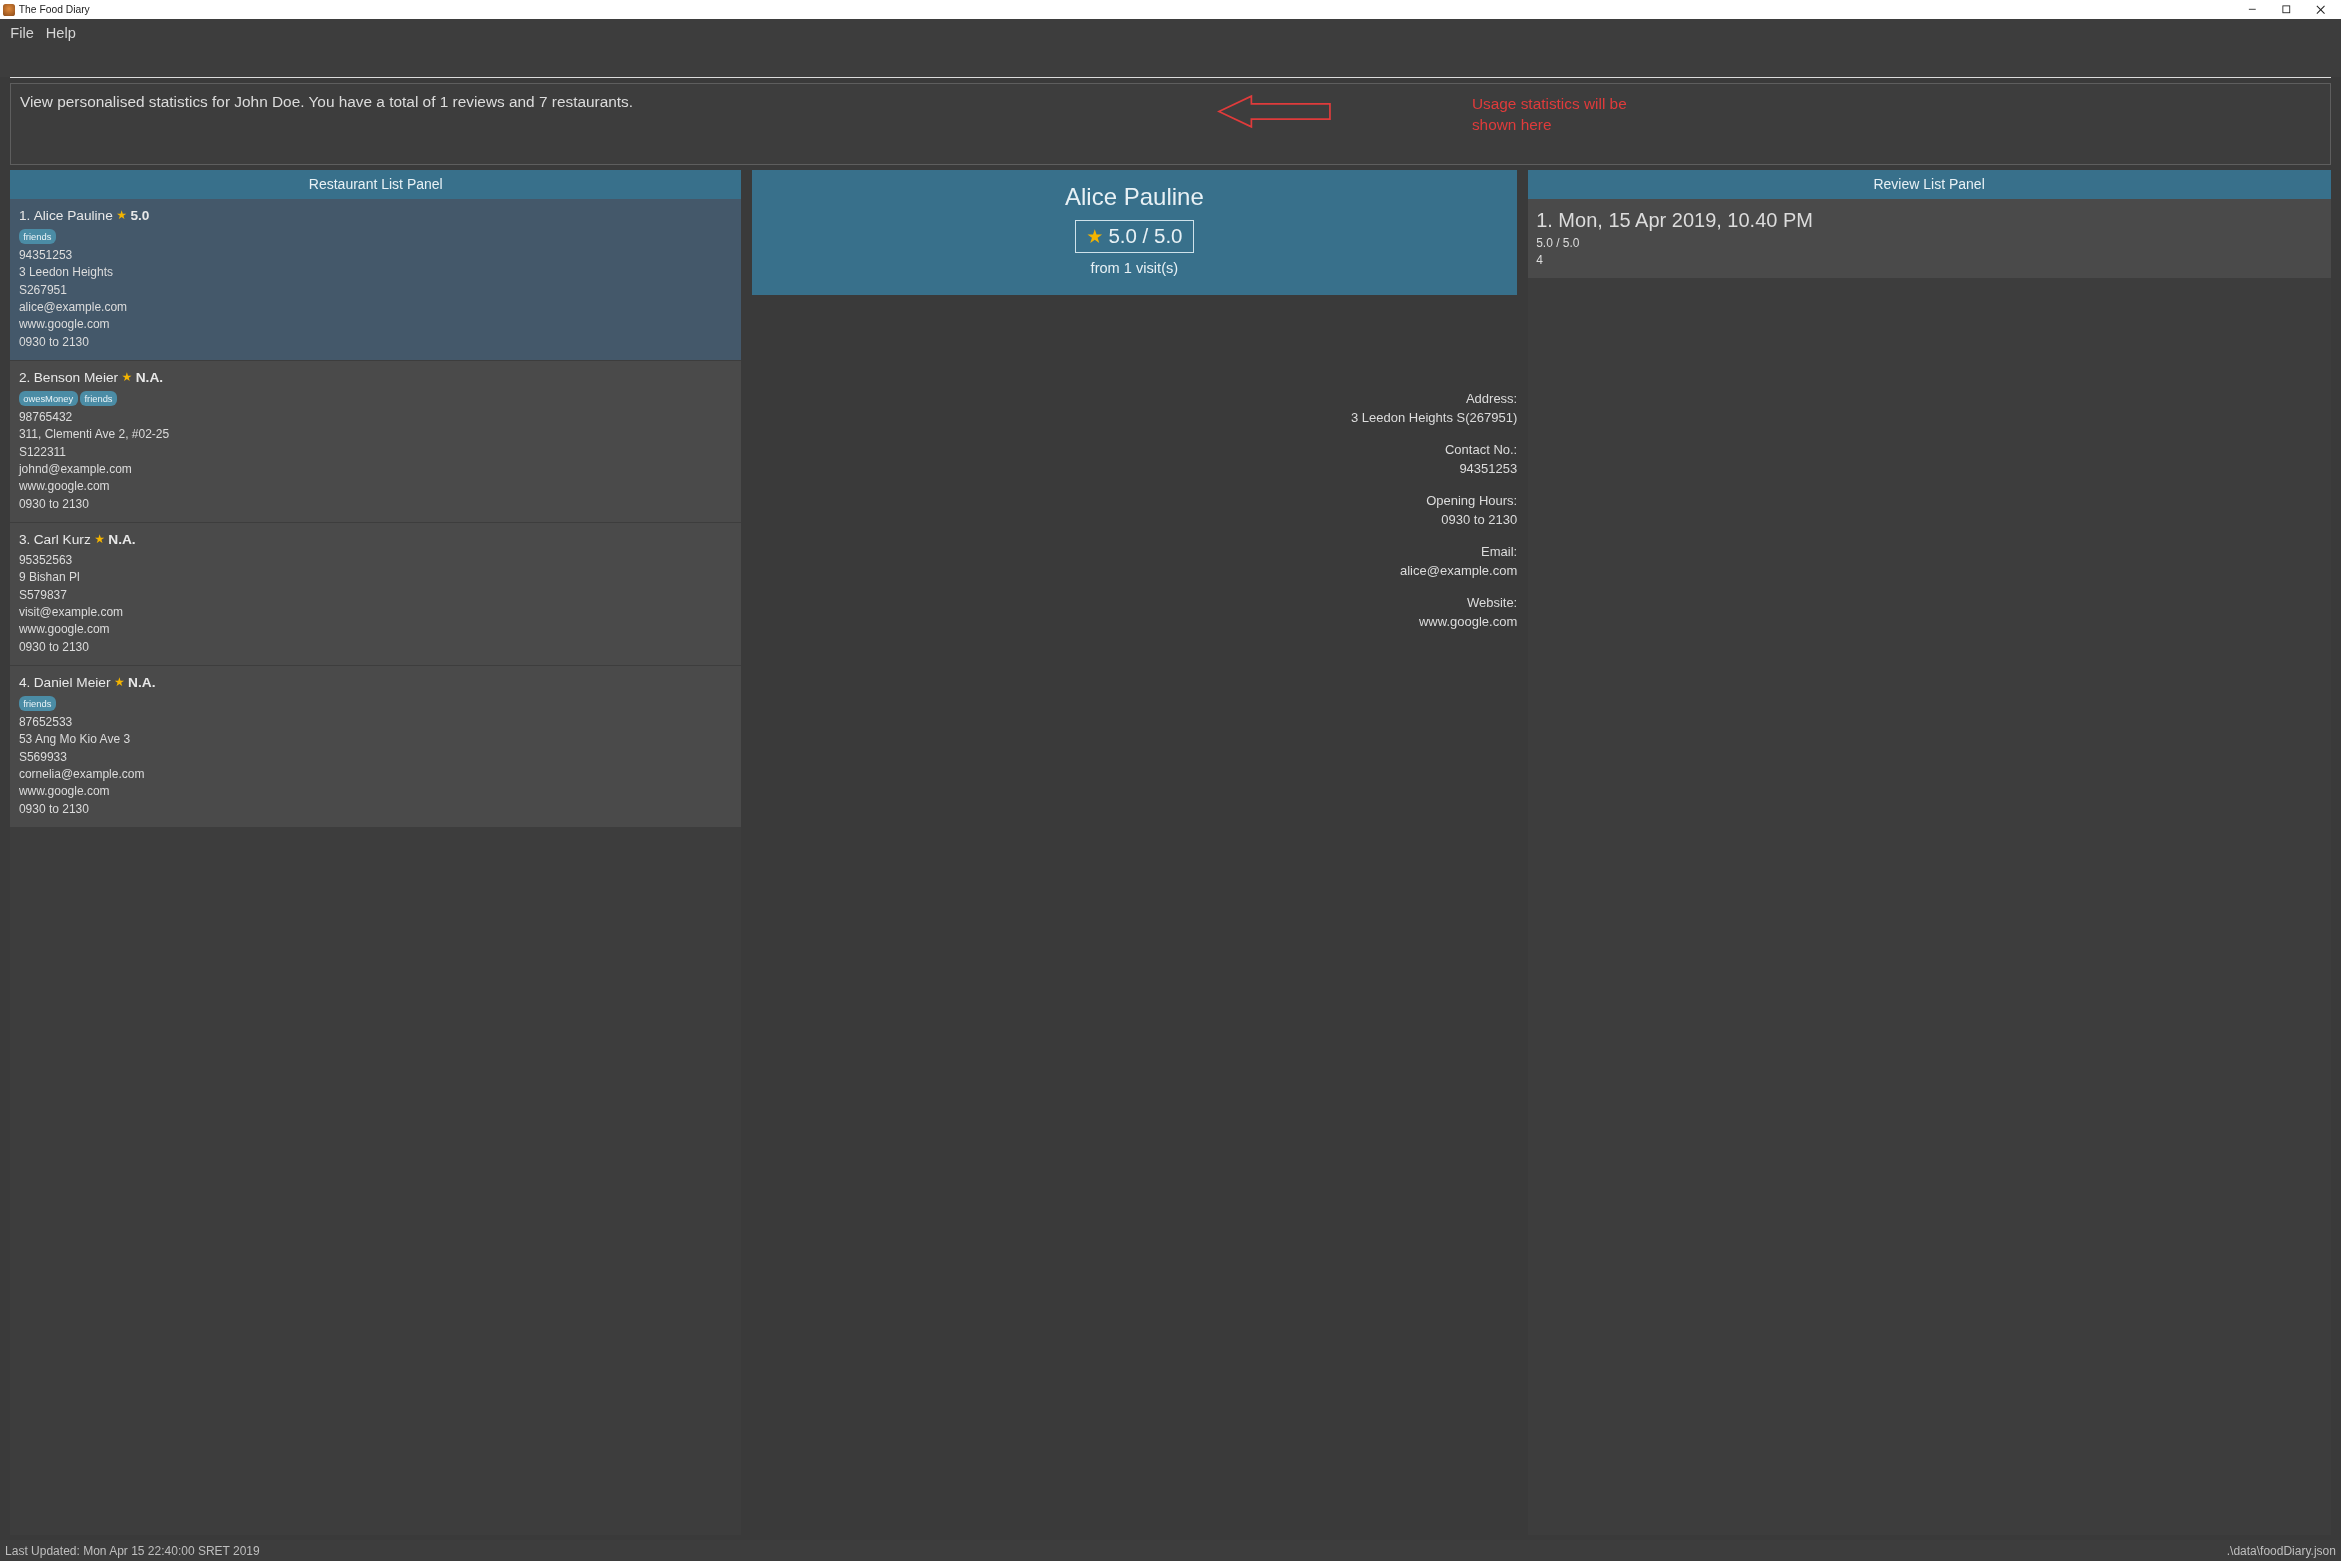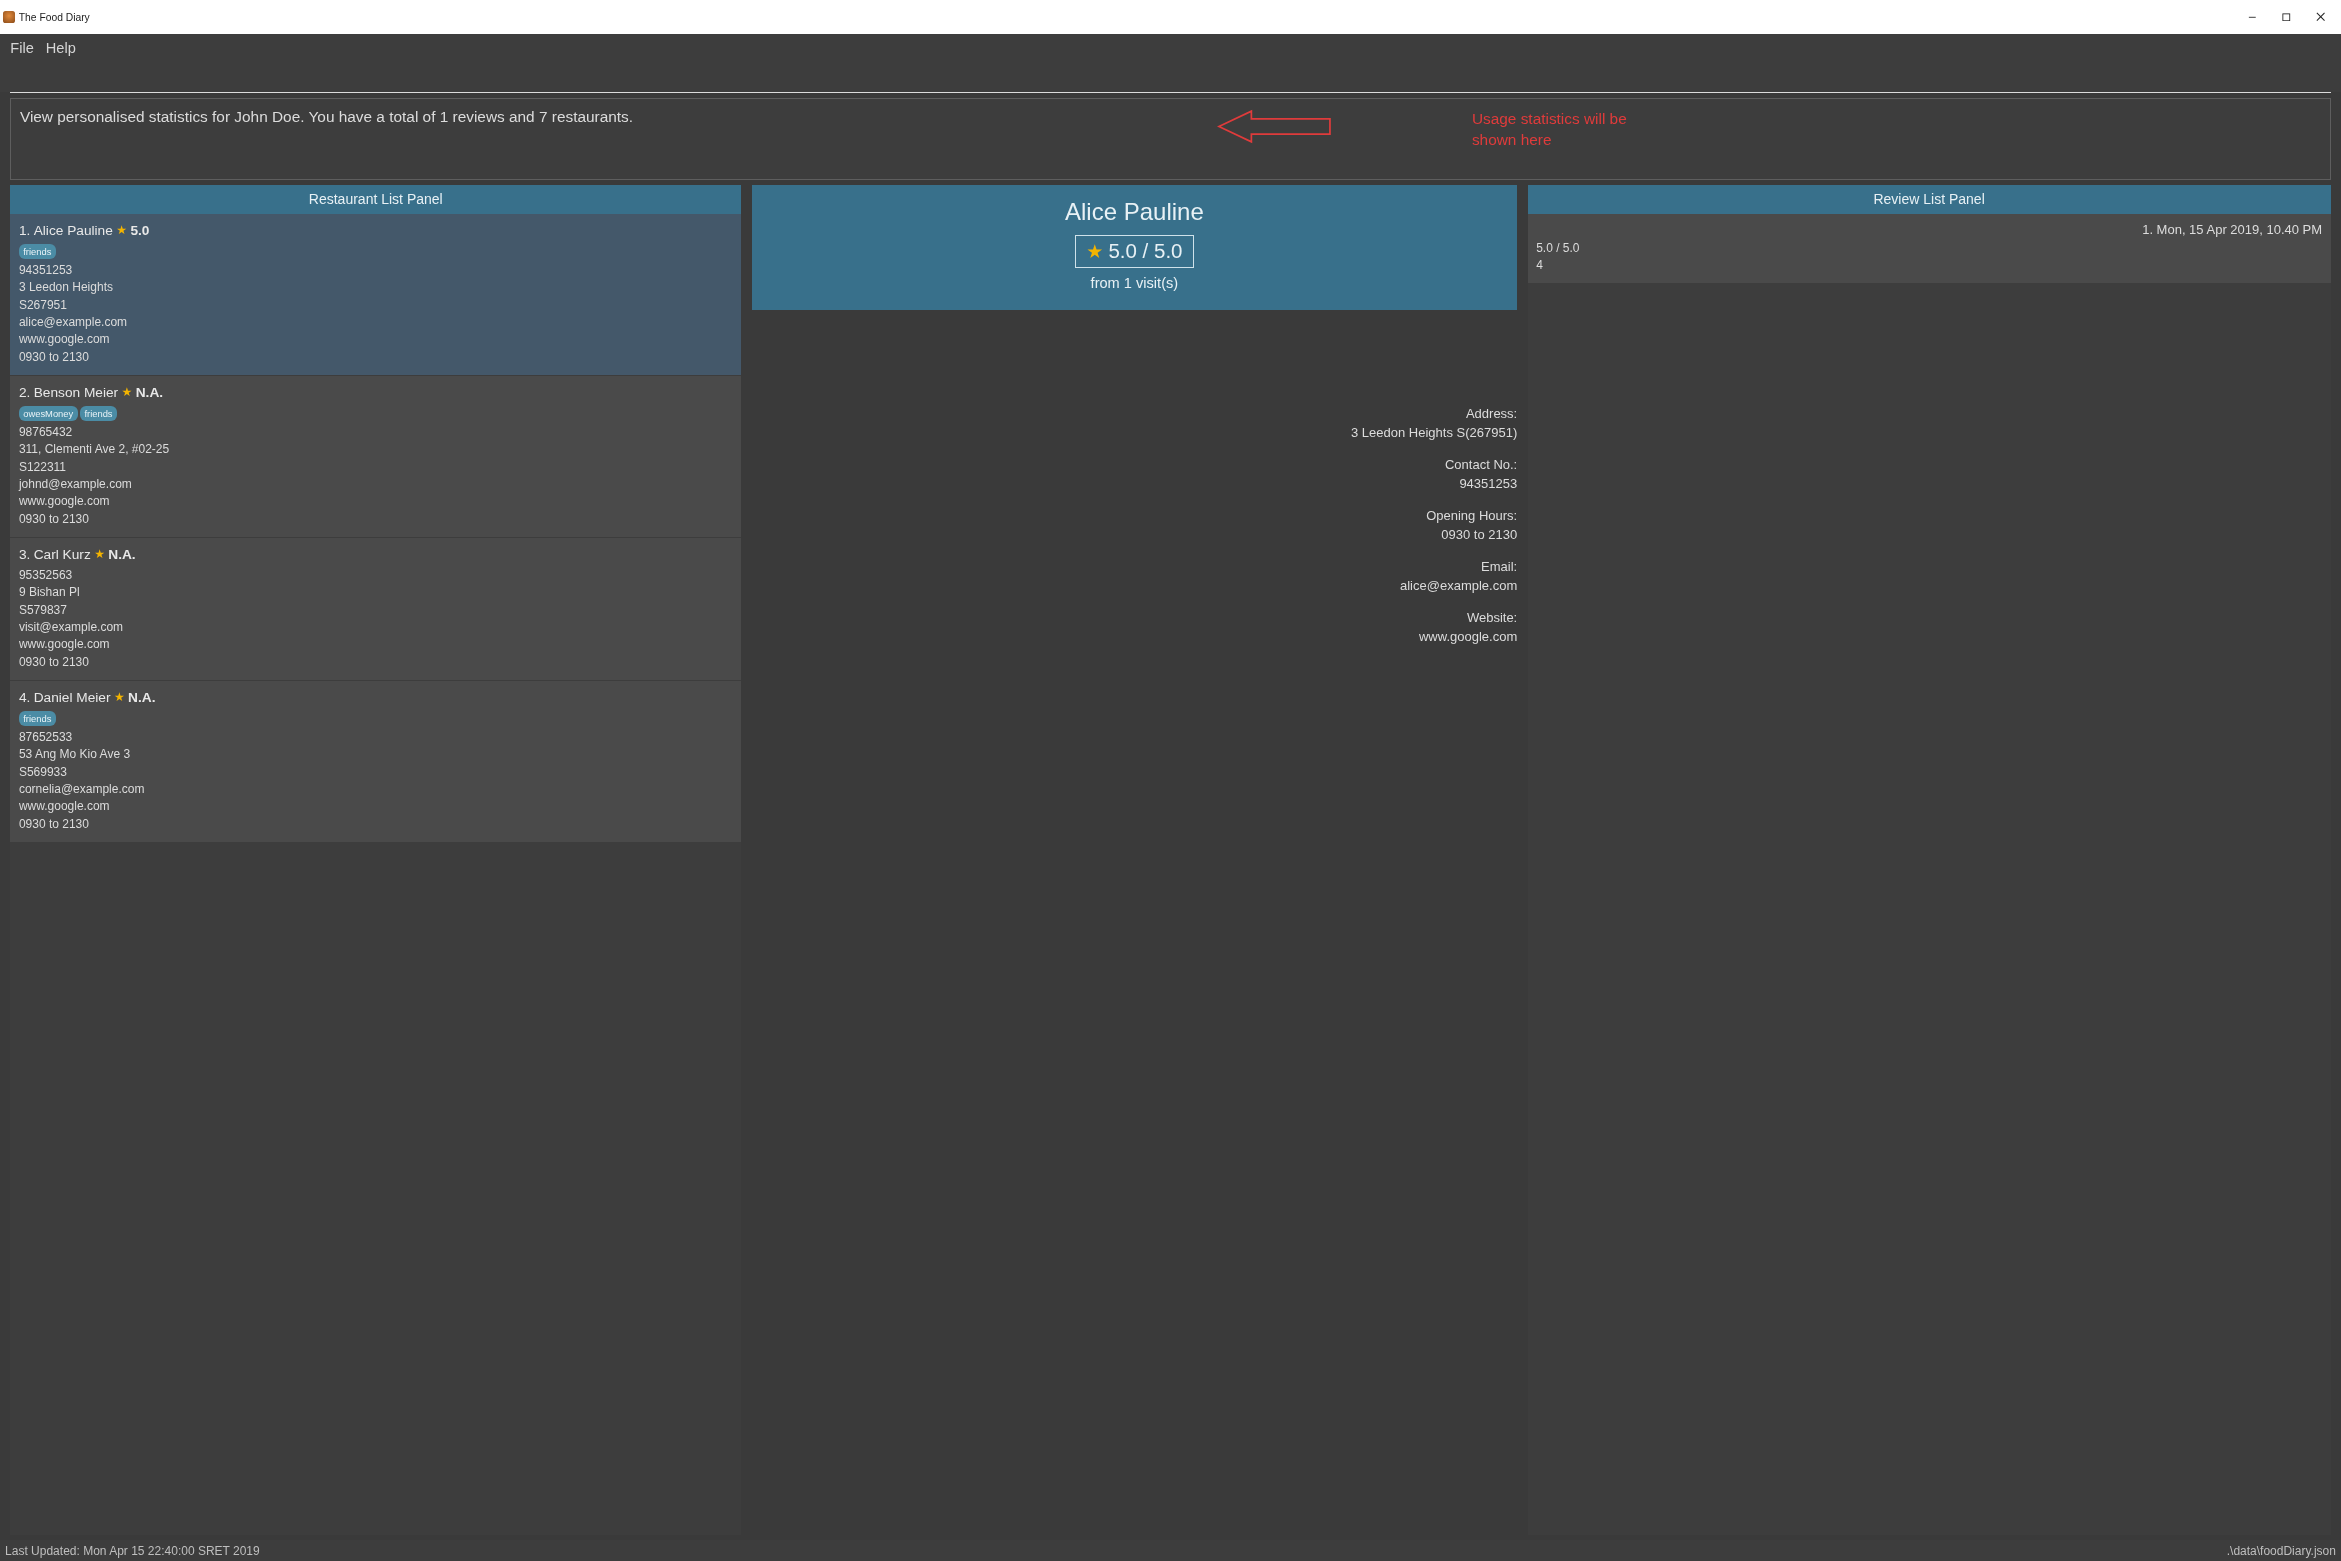--- a/index.html
+++ b/index.html
@@ -10,21 +10,21 @@
   background: #3a3a3a;
   color: #dcdcdc;
   display: flex;
   flex-direction: column;
   height: 100vh;
   overflow: hidden;
 }
 
 
 .titlebar {
-  height: 34px;
+  height: 19px;
   background: #ffffff;
   color: #222;
   display: flex;
   align-items: center;
   padding: 0 3.4px 0 3.4px;
   font-size: 10.3px;
 }
 .titlebar .app-icon {
   width: 12px; height: 12px;
   background: radial-gradient(circle at 50% 40%, #e08a3c, #8a4a18);
@@ -179,21 +179,21 @@
 .detail-body .block { margin-bottom: 12px; }
 
 
 .review-item {
   background: #4a4a4a;
   padding: 6.8px 8.6px 8.6px 8.6px;
   margin-bottom: 1.7px;
   font-size: 12px;
   line-height: 1.45;
 }
-.review-item .headline { font-size: 13px; text-align: right; }
+.review-item .headline { font-size: 20px; }
 
 
 .statusbar {
   background: #3d3d3d;
   color: #bfbfbf;
   font-size: 12px;
   padding: 3.4px 5.1px;
   display: flex;
   justify-content: space-between;
 }

